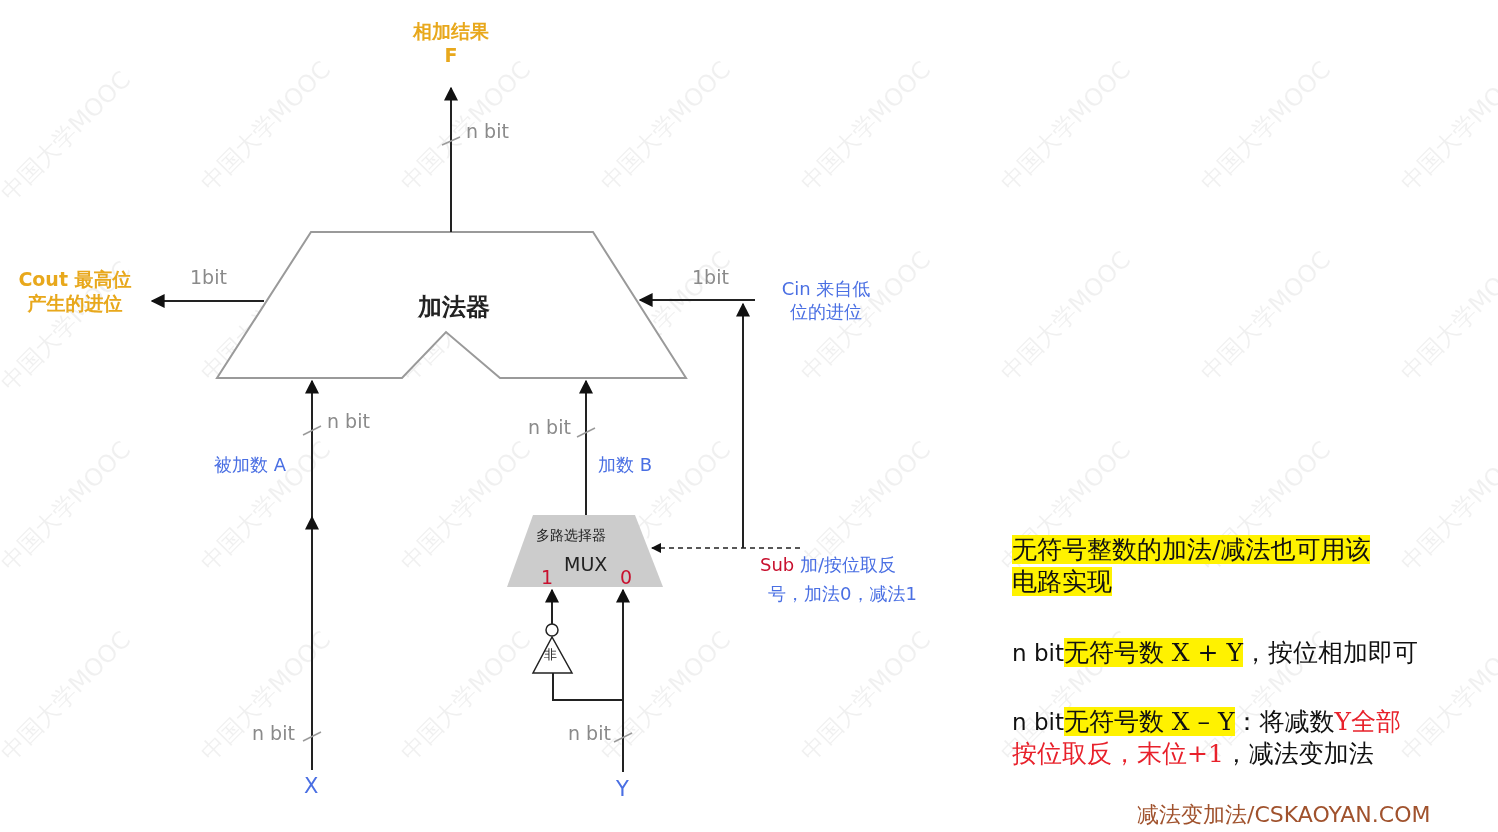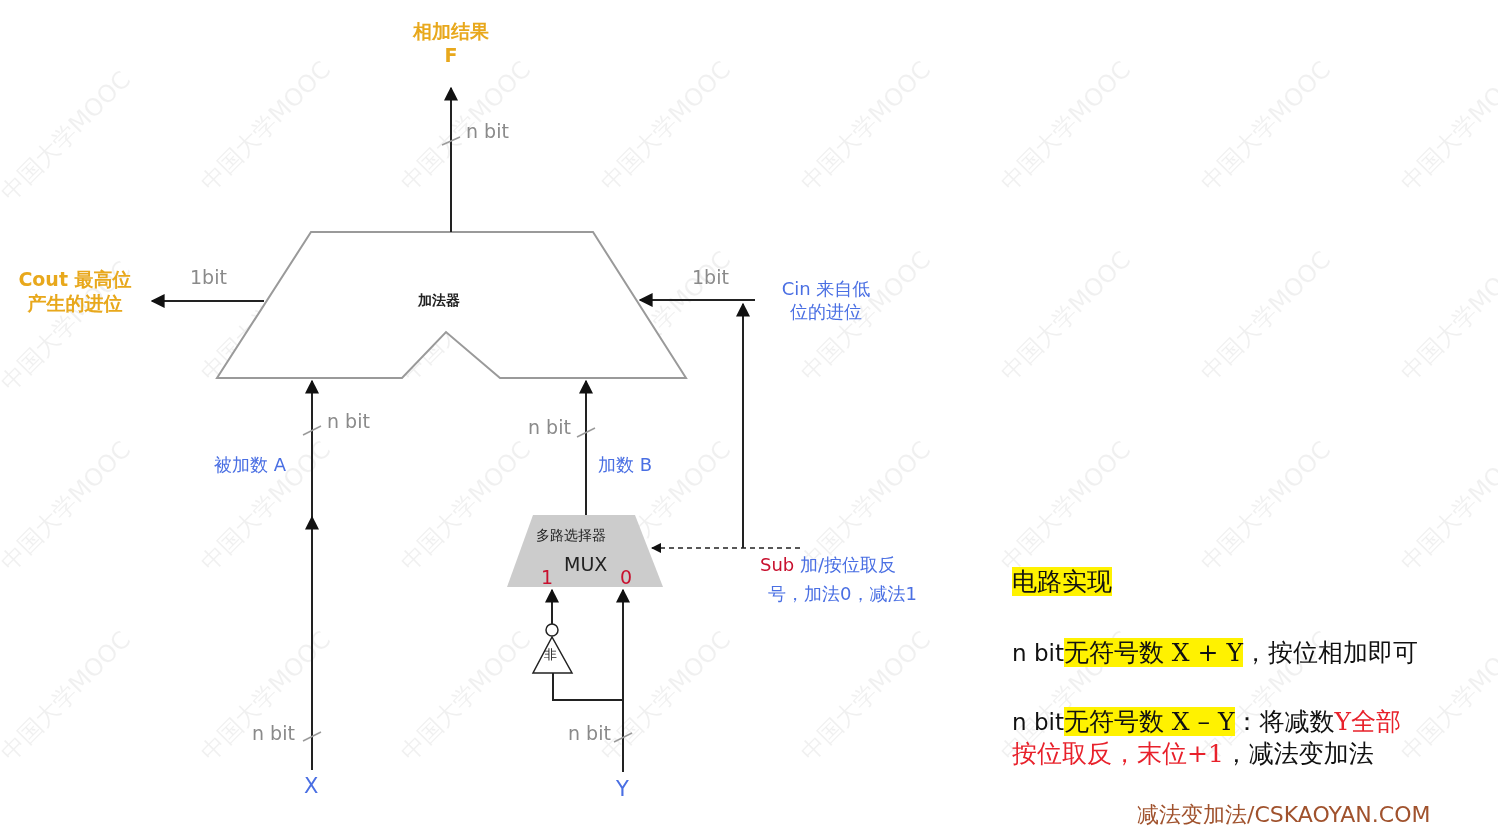--- a/index.html
+++ b/index.html
@@ -94,21 +94,21 @@
   <circle cx="552" cy="630" r="6" fill="#ffffff" stroke="#222" stroke-width="1.5"></circle>
   <line x1="552" y1="624" x2="552" y2="590" stroke="#222" stroke-width="2" marker-end="url(#arrow)"></line>
 </svg>
 
 <div class="lbl orange" style="left:408px;top:20px;text-align:center;width:86px;">
   <div>相加结果</div>
   <div>F</div>
 </div>
 <div class="lbl gray" style="left:466px;top:120px;">n bit</div>
 
-<div class="lbl dark" style="left:418px;top:292px;font-weight:bold;font-size:14px;">加法器</div>
+<div class="lbl dark" style="left:418px;top:292px;font-weight:bold;font-size:24px;">加法器</div>
 
 <div class="lbl orange" style="left:14px;top:268px;text-align:center;width:122px;">
   <div>Cout 最高位</div>
   <div>产生的进位</div>
 </div>
 <div class="lbl gray" style="left:190px;top:266px;">1bit</div>
 
 <div class="lbl gray" style="left:692px;top:266px;">1bit</div>
 <div class="lbl blue" style="left:772px;top:278px;text-align:center;width:108px;">
   <div>Cin 来自低</div>
@@ -133,21 +133,21 @@
 </div>
 <div class="lbl blue" style="left:768px;top:583px;">号，加法0，减法1</div>
 
 <div class="lbl gray" style="left:252px;top:722px;">n bit</div>
 <div class="lbl blue" style="left:304px;top:773px;font-size:21px;">X</div>
 
 <div class="lbl gray" style="left:568px;top:722px;">n bit</div>
 <div class="lbl blue" style="left:616px;top:776px;font-size:21px;">Y</div>
 
 <div class="note" style="top:534px;">
-  <br>
+  <span class="hl">无符号整数的加法/减法也可用该</span><br>
   <span class="hl">电路实现</span>
 </div>
 
 <div class="note" style="top:637px;">
   <span style="font-family:'DejaVu Sans','Liberation Sans',sans-serif;font-size:23px;">n bit</span><span class="hl">无符号数 X + Y</span><span>，按位相加即可</span>
 </div>
 
 <div class="note" style="top:706px;">
   <span style="font-family:'DejaVu Sans','Liberation Sans',sans-serif;font-size:23px;">n bit</span><span class="hl">无符号数 X – Y</span><span>：将减数</span><span class="nred">Y全部</span><br>
   <span class="nred">按位取反，末位+1</span><span>，减法变加法</span>

